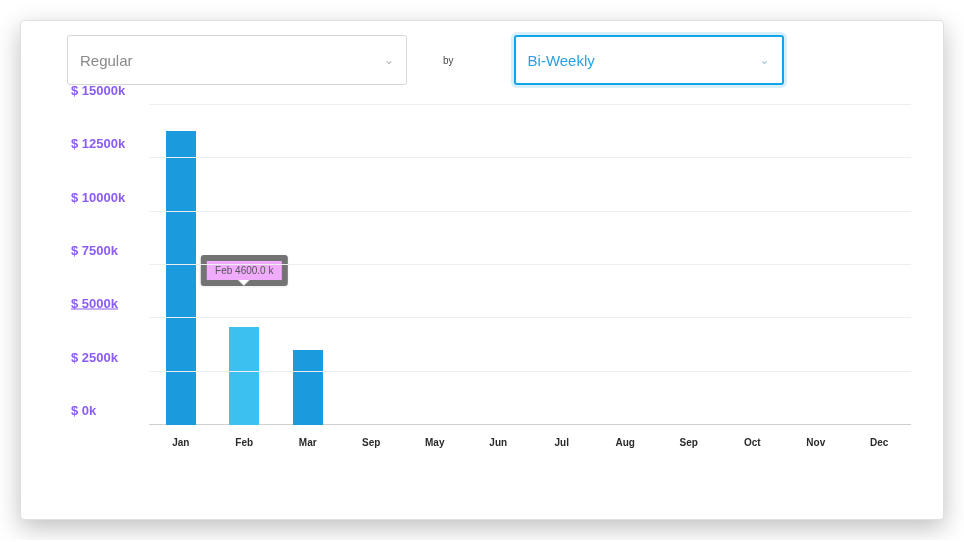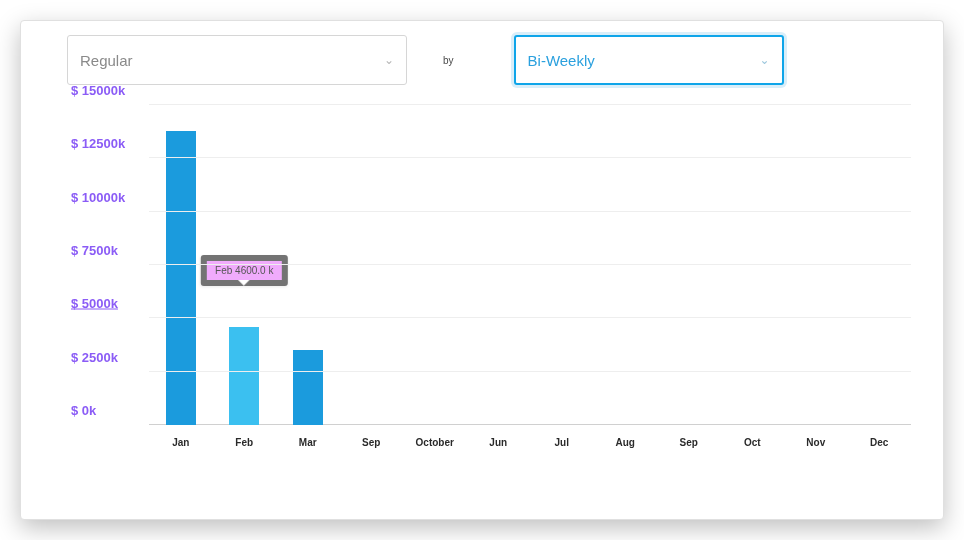--- a/index.html
+++ b/index.html
@@ -210,21 +210,21 @@
         <div class="gridline" style="bottom: 66.67%;"></div>
         <div class="gridline" style="bottom: 50%;"></div>
         <div class="gridline" style="bottom: 33.33%;"></div>
         <div class="gridline" style="bottom: 16.67%;"></div>
       </div>
     <div class="xlabels" id="xlabels">
         <div class="xlabel">Jan</div>
         <div class="xlabel">Feb</div>
         <div class="xlabel">Mar</div>
         <div class="xlabel">Sep</div>
-        <div class="xlabel">October</div>
+        <div class="xlabel">May</div>
         <div class="xlabel">Jun</div>
         <div class="xlabel">Jul</div>
         <div class="xlabel">Aug</div>
         <div class="xlabel">Sep</div>
         <div class="xlabel">Oct</div>
         <div class="xlabel">Nov</div>
         <div class="xlabel">Dec</div>
       </div>
   <div class="ylabel" style="bottom: 350px;">$ 15000k</div>
       <div class="ylabel" style="bottom: 296.656px;">$ 12500k</div>

